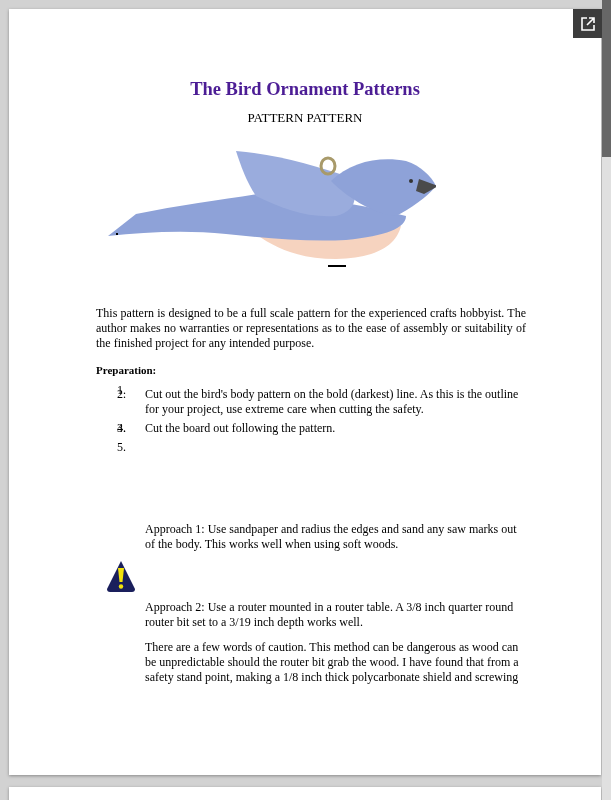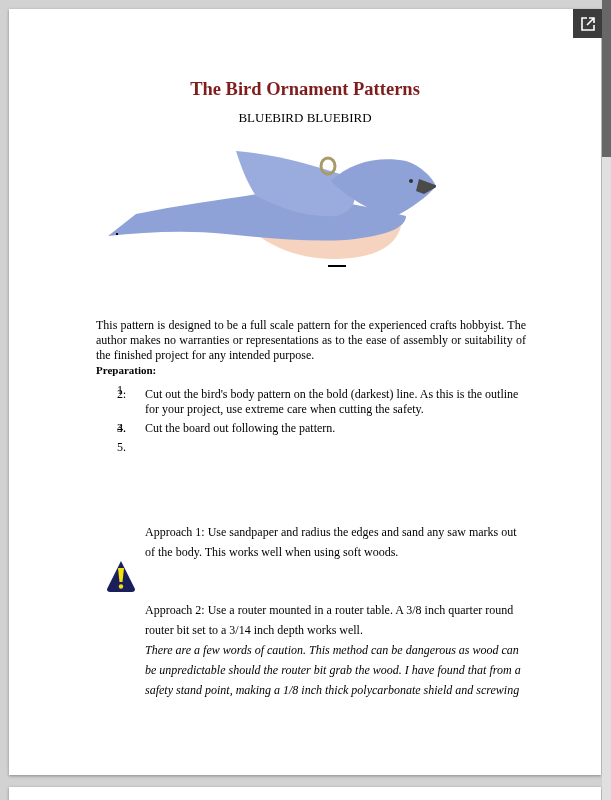--- a/index.html
+++ b/index.html
@@ -4,39 +4,39 @@
 <style>
   html, body { margin:0; padding:0; }
   body { width:611px; height:800px; overflow:hidden; background:#d4d4d4; position:relative; font-family:"Liberation Serif", serif; }
   .viewer { position:absolute; left:0; top:0; width:602px; height:800px; background:#d2d2d2; overflow:hidden; }
   .page { position:absolute; left:9px; width:592px; background:#fff; box-shadow:0 1px 3px rgba(0,0,0,0.35); }
   .page1 { top:9px; height:766px; }
   .page2 { top:787px; height:40px; }
   .popout { position:absolute; left:573px; top:9px; width:30px; height:29px; background:#3c3c3c; display:flex; align-items:center; justify-content:center; cursor:pointer; }
   .scrollbar { position:absolute; left:602px; top:0; width:9px; height:800px; background:#e0e0e0; }
   .thumb { position:absolute; left:0; top:0; width:9px; height:157px; background:#676767; }
-  .title { position:absolute; top:70px; left:0; width:592px; text-align:center; font-weight:bold; font-size:18.5px; color:#7f1d1d; }
+  .title { position:absolute; top:70px; left:0; width:592px; text-align:center; font-weight:bold; font-size:18.5px; color:#4c1d95; }
   .subtitle { position:absolute; top:101px; left:0; width:592px; text-align:center; font-size:13px; color:#000; }
   .bird { position:absolute; left:97px; top:137px; }
   .p { position:absolute; font-size:12px; line-height:15px; color:#000; }
-  .intro { left:87px; top:297px; width:430px; text-align:justify;margin-top:12px; }
+  .intro { left:87px; top:297px; width:430px; text-align:justify; }
   .heading { left:87px; top:354px; font-size:11px; font-weight:bold; }
   .ol { position:absolute; left:87px; top:374px; width:430px; font-size:12px; line-height:15px; }
   .li { position:relative; padding-left:49px; margin-bottom:4px; }
   .li .num { position:absolute; left:21px; top:0; }
-  .block { position:absolute; left:136px; width:378px; font-size:12px; line-height:20px; }
+  .block { position:absolute; left:136px; width:378px; font-size:12px; line-height:15px; }
   .warn { position:absolute; left:97px; top:550px; }
 </style>
 </head>
 <body>
 
 <div class="viewer">
   <div class="page page1">
     <div class="title">The Bird Ornament Patterns</div>
-    <div class="subtitle">BLUEBIRD BLUEBIRD</div>
+    <div class="subtitle">PATTERN PATTERN</div>
 
     <svg class="bird" width="330" height="125" viewBox="0 0 330 125">
 
       <path d="M150 88 C200 86 260 82 295 80 C290 100 270 112 230 113 C195 113 170 103 150 88 Z" fill="#f6d3bf"></path>
 
       <path d="M2 90 L30 68 C80 58 130 52 170 45 L200 50 C230 55 260 60 300 70 C300 82 280 90 240 94 C200 96 160 92 120 88 C80 84 40 86 2 90 Z" fill="#8ea2d8"></path>
 
       <path d="M130 5 C170 8 210 20 240 30 C255 50 250 65 230 70 C200 72 175 62 150 50 C140 35 135 20 130 5 Z" fill="#9aacdd"></path>
 
       <path d="M225 35 C245 15 275 10 300 15 C315 20 325 30 330 40 C320 52 305 62 290 70 C270 68 245 55 225 35 Z" fill="#8ea2d8"></path>
@@ -61,22 +61,22 @@
       <div class="li"><span class="num">4.</span><span>Cut the board out following the pattern.</span></div>
       <div class="li"><span class="num">5.</span></div>
     </div>
 
     <div class="block" style="top:513px;">Approach 1: Use sandpaper and radius the edges and sand any saw marks out of the body. This works well when using soft woods.</div>
     <svg class="warn" width="30" height="34" viewBox="0 0 30 34">
       <path d="M15 2 L29 30 C29 32 28 33 26 33 L4 33 C2 33 1 32 1 30 Z" fill="#1a1f5c"></path>
       <path d="M12 9 L18 9 L16.5 23 L13.5 23 Z" fill="#f2e20c"></path>
       <circle cx="15" cy="27.5" r="2.2" fill="#f2e20c"></circle>
     </svg>
-    <div class="block" style="top:591px;">Approach 2: Use a router mounted in a router table. A 3/8 inch quarter round router bit set to a 3/14 inch depth works well.</div>
-    <div class="block" style="top:631px;font-style:italic;">There are a few words of caution. This method can be dangerous as wood can be unpredictable should the router bit grab the wood. I have found that from a safety stand point, making a 1/8 inch thick polycarbonate shield and screwing</div>
+    <div class="block" style="top:591px;">Approach 2: Use a router mounted in a router table. A 3/8 inch quarter round router bit set to a 3/19 inch depth works well.</div>
+    <div class="block" style="top:631px;">There are a few words of caution. This method can be dangerous as wood can be unpredictable should the router bit grab the wood. I have found that from a safety stand point, making a 1/8 inch thick polycarbonate shield and screwing</div>
   </div>
   <div class="page page2"></div>
 
   <div class="popout">
     <svg width="14" height="14" viewBox="0 0 14 14">
       <path d="M6 1 H1 V13 H13 V8" fill="none" stroke="#fff" stroke-width="1.6"></path>
       <path d="M8 1 H13 V6 M13 1 L6 8" fill="none" stroke="#fff" stroke-width="1.6"></path>
     </svg>
   </div>
 </div>

